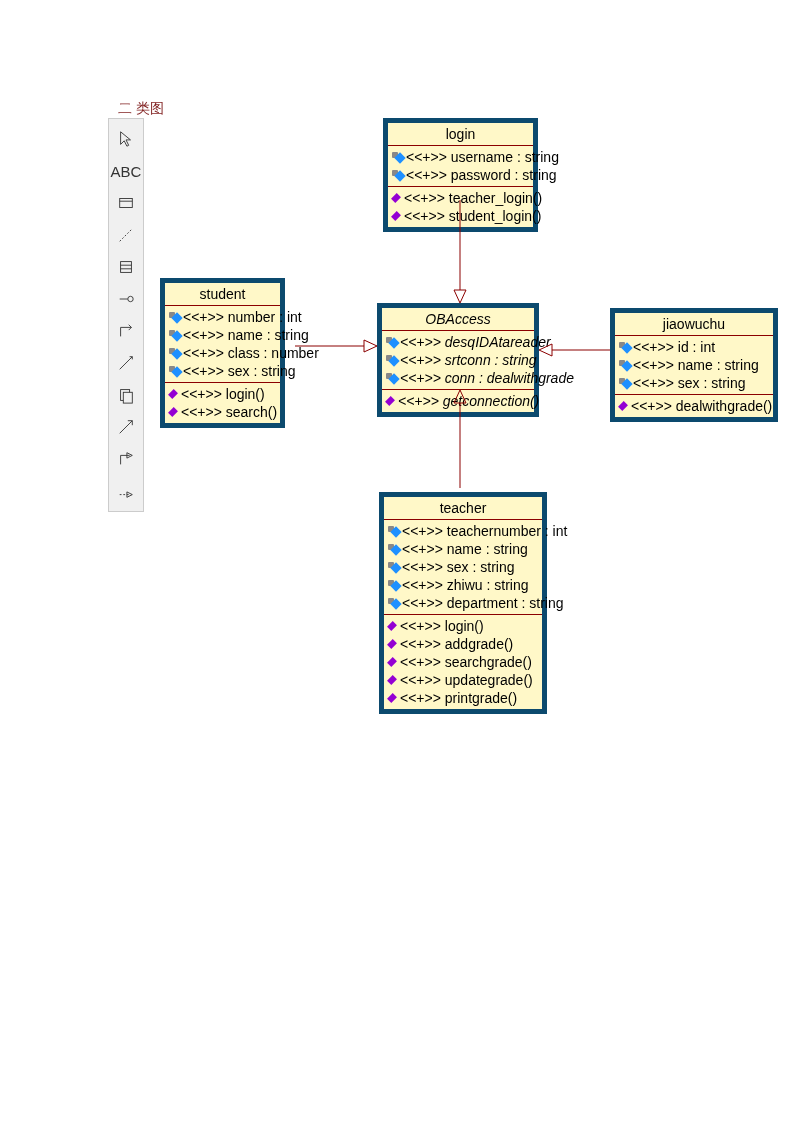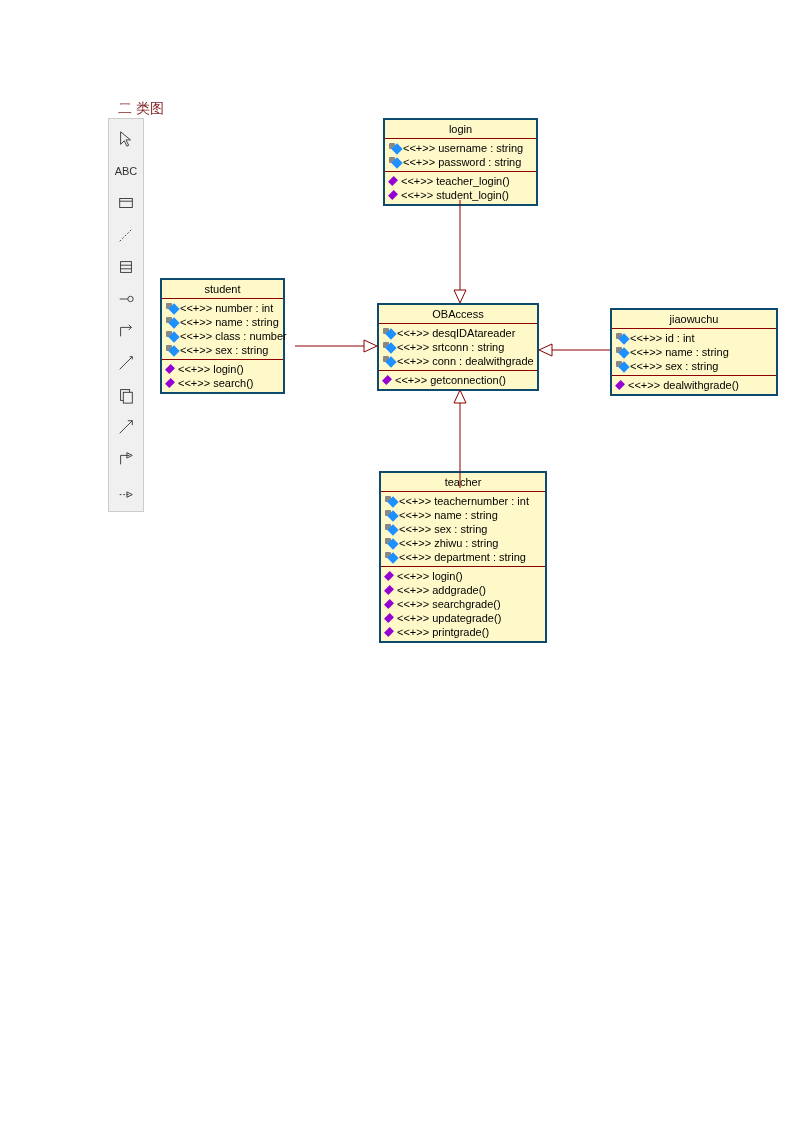--- a/index.html
+++ b/index.html
@@ -2,21 +2,21 @@
 <html><head>
 <meta charset="utf-8">
 <style>
 * { box-sizing: border-box; margin: 0; padding: 0; }
 body { font-family: Arial, sans-serif; background: #fff; width: 800px; height: 1132px; position: relative; }
 .title { position: absolute; left: 118px; top: 100px; font-size: 14px; color: #7f1d1d; }
 .toolbar { position: absolute; left: 108px; top: 118px; width: 36px; background: #f0f0f0; border: 1px solid #ccc; display: flex; flex-direction: column; align-items: center; padding: 4px 0; }
 .toolbar .tool { width: 28px; height: 28px; display: flex; align-items: center; justify-content: center; margin: 2px 0; font-size: 10px; color: #333; cursor: pointer; }
 .toolbar .tool svg { width: 18px; height: 18px; }
 .canvas { position: absolute; left: 145px; top: 118px; right: 40px; bottom: 40px; background: #fff; }
-.uml-class { position: absolute; background: #5eead4; border: 2px solid #0c4a6e; font-size: 11px; }
+.uml-class { position: absolute; background: #5eead4; border: 5px solid #0c4a6e; font-size: 14px; }
 .uml-class .cls-name { background: #fff8c8; border-bottom: 1px solid #8b0000; text-align: center; padding: 3px; font-weight: normal; color: #000; }
 .uml-class .cls-attrs { background: #fff8c8; border-bottom: 1px solid #8b0000; padding: 2px; }
 .uml-class .cls-methods { background: #fff8c8; padding: 2px; }
 .attr-row, .method-row { display: flex; align-items: center; padding: 1px 2px; white-space: nowrap; }
 .attr-icon { display: inline-flex; width: 12px; height: 10px; margin-right: 2px; }
 .method-icon { display: inline-flex; width: 10px; height: 10px; margin-right: 2px; }
 .lock-blue { position: relative; width: 12px; height: 10px; }
 .lock-blue::before { content: ''; position: absolute; left: 0; top: 0; width: 6px; height: 6px; background: #888; border-radius: 1px; }
 .lock-blue::after { content: ''; position: absolute; left: 4px; top: 2px; width: 8px; height: 8px; background: #1e90ff; transform: rotate(45deg); }
 .diamond-purple { width: 8px; height: 8px; background: #9400d3; transform: rotate(45deg); margin: 1px 3px 1px 1px; }
@@ -25,21 +25,21 @@
 <body>
 
 <div class="title">二 类图</div>
 
 <div class="toolbar">
   <div class="tool">
       <svg viewBox="0 0 20 20">
         <path d="M4 2 L4 16 L8 12 L11 18 L13 17 L10 11 L15 11 Z" fill="none" stroke="#333" stroke-width="1"></path>
       </svg>
     </div>
-  <div class="tool" style="font-size:11px;">ABC</div>
+  <div class="tool" style="font-size:15px;">ABC</div>
   <div class="tool">
       <svg viewBox="0 0 20 20">
         <rect x="3" y="5" width="14" height="10" fill="none" stroke="#333"></rect>
         <line x1="3" y1="8" x2="17" y2="8" stroke="#333"></line>
       </svg>
     </div>
   <div class="tool">
       <svg viewBox="0 0 20 20">
         <line x1="3" y1="17" x2="17" y2="3" stroke="#333" stroke-dasharray="2,2"></line>
       </svg>
@@ -136,21 +136,21 @@
     <div class="cls-methods">
       <div class="method-row"><span class="method-icon">
             <span class="diamond-purple"></span>
           </span><span>&lt;&lt;+&gt;&gt;</span>&nbsp;<span>login()</span></div>
       <div class="method-row"><span class="method-icon">
             <span class="diamond-purple"></span>
           </span><span>&lt;&lt;+&gt;&gt;</span>&nbsp;<span>search()</span></div>
     </div>
   </div>
 
-  <div class="uml-class" style="left:232px; top:185px; width:162px;">
+  <div class="uml-class" style="left:232px; top:185px; width:162px;font-style:italic;">
     <div class="cls-name">OBAccess</div>
     <div class="cls-attrs">
       <div class="attr-row"><span class="attr-icon">
             <span class="lock-blue"></span>
           </span><span>&lt;&lt;+&gt;&gt;</span>&nbsp;<span>desqIDAtareader</span></div>
       <div class="attr-row"><span class="attr-icon">
             <span class="lock-blue"></span>
           </span><span>&lt;&lt;+&gt;&gt;</span>&nbsp;<span>srtconn : string</span></div>
       <div class="attr-row"><span class="attr-icon">
             <span class="lock-blue"></span>
@@ -176,21 +176,21 @@
             <span class="lock-blue"></span>
           </span><span>&lt;&lt;+&gt;&gt;</span>&nbsp;<span>sex : string</span></div>
     </div>
     <div class="cls-methods">
       <div class="method-row"><span class="method-icon">
             <span class="diamond-purple"></span>
           </span><span>&lt;&lt;+&gt;&gt;</span>&nbsp;<span>dealwithgrade()</span></div>
     </div>
   </div>
 
-  <div class="uml-class" style="left:234px; top:353px; width:168px;">
+  <div class="uml-class" style="left:234px; top:374px; width:168px;">
     <div class="cls-name">teacher</div>
     <div class="cls-attrs">
       <div class="attr-row"><span class="attr-icon">
             <span class="lock-blue"></span>
           </span><span>&lt;&lt;+&gt;&gt;</span>&nbsp;<span>teachernumber : int</span></div>
       <div class="attr-row"><span class="attr-icon">
             <span class="lock-blue"></span>
           </span><span>&lt;&lt;+&gt;&gt;</span>&nbsp;<span>name : string</span></div>
       <div class="attr-row"><span class="attr-icon">
             <span class="lock-blue"></span>

